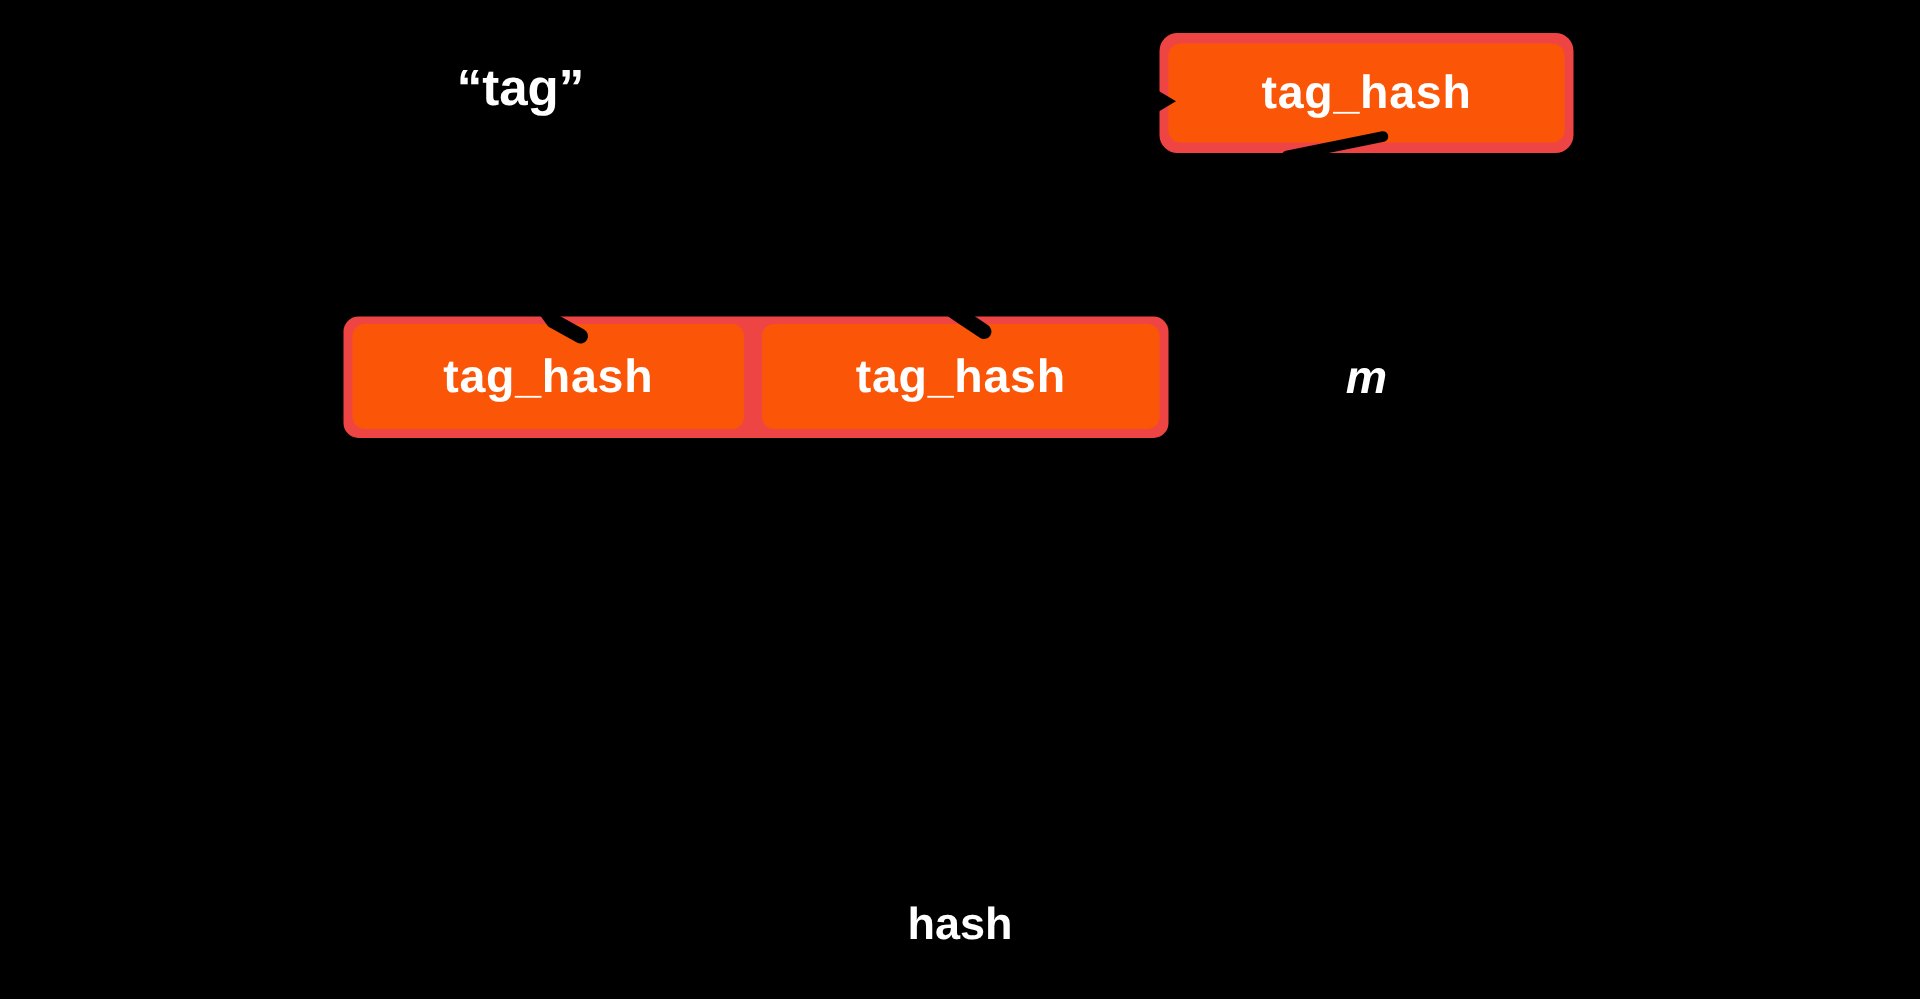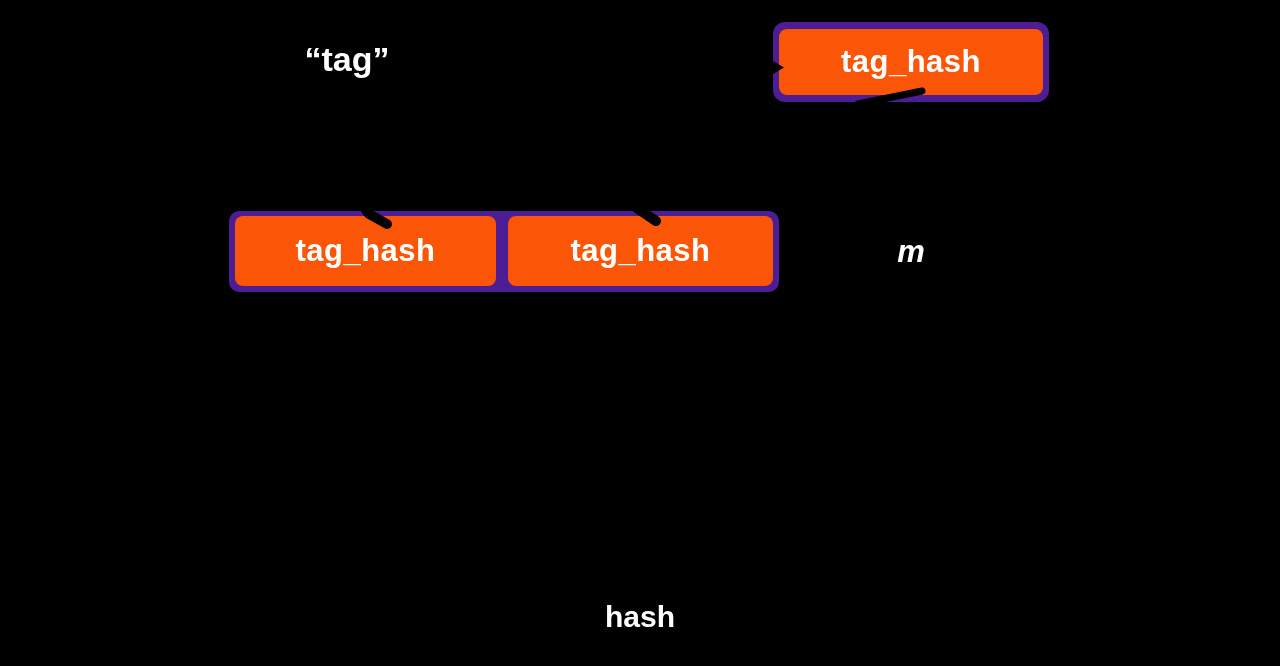--- a/index.html
+++ b/index.html
@@ -39,21 +39,21 @@
   }
   .label-hash {
     left: 540px;
     top: 600px;
     width: 200px;
     font-size: 30px;
     line-height: 34px;
   }
   .box-group {
     position: absolute;
-    background: #4c1d95;
+    background: #ef4444;
     border-radius: 12px;
   }
   .group-top {
     left: 773px;
     top: 22px;
     width: 276px;
     height: 80px;
   }
   .group-mid {
     left: 229px;

